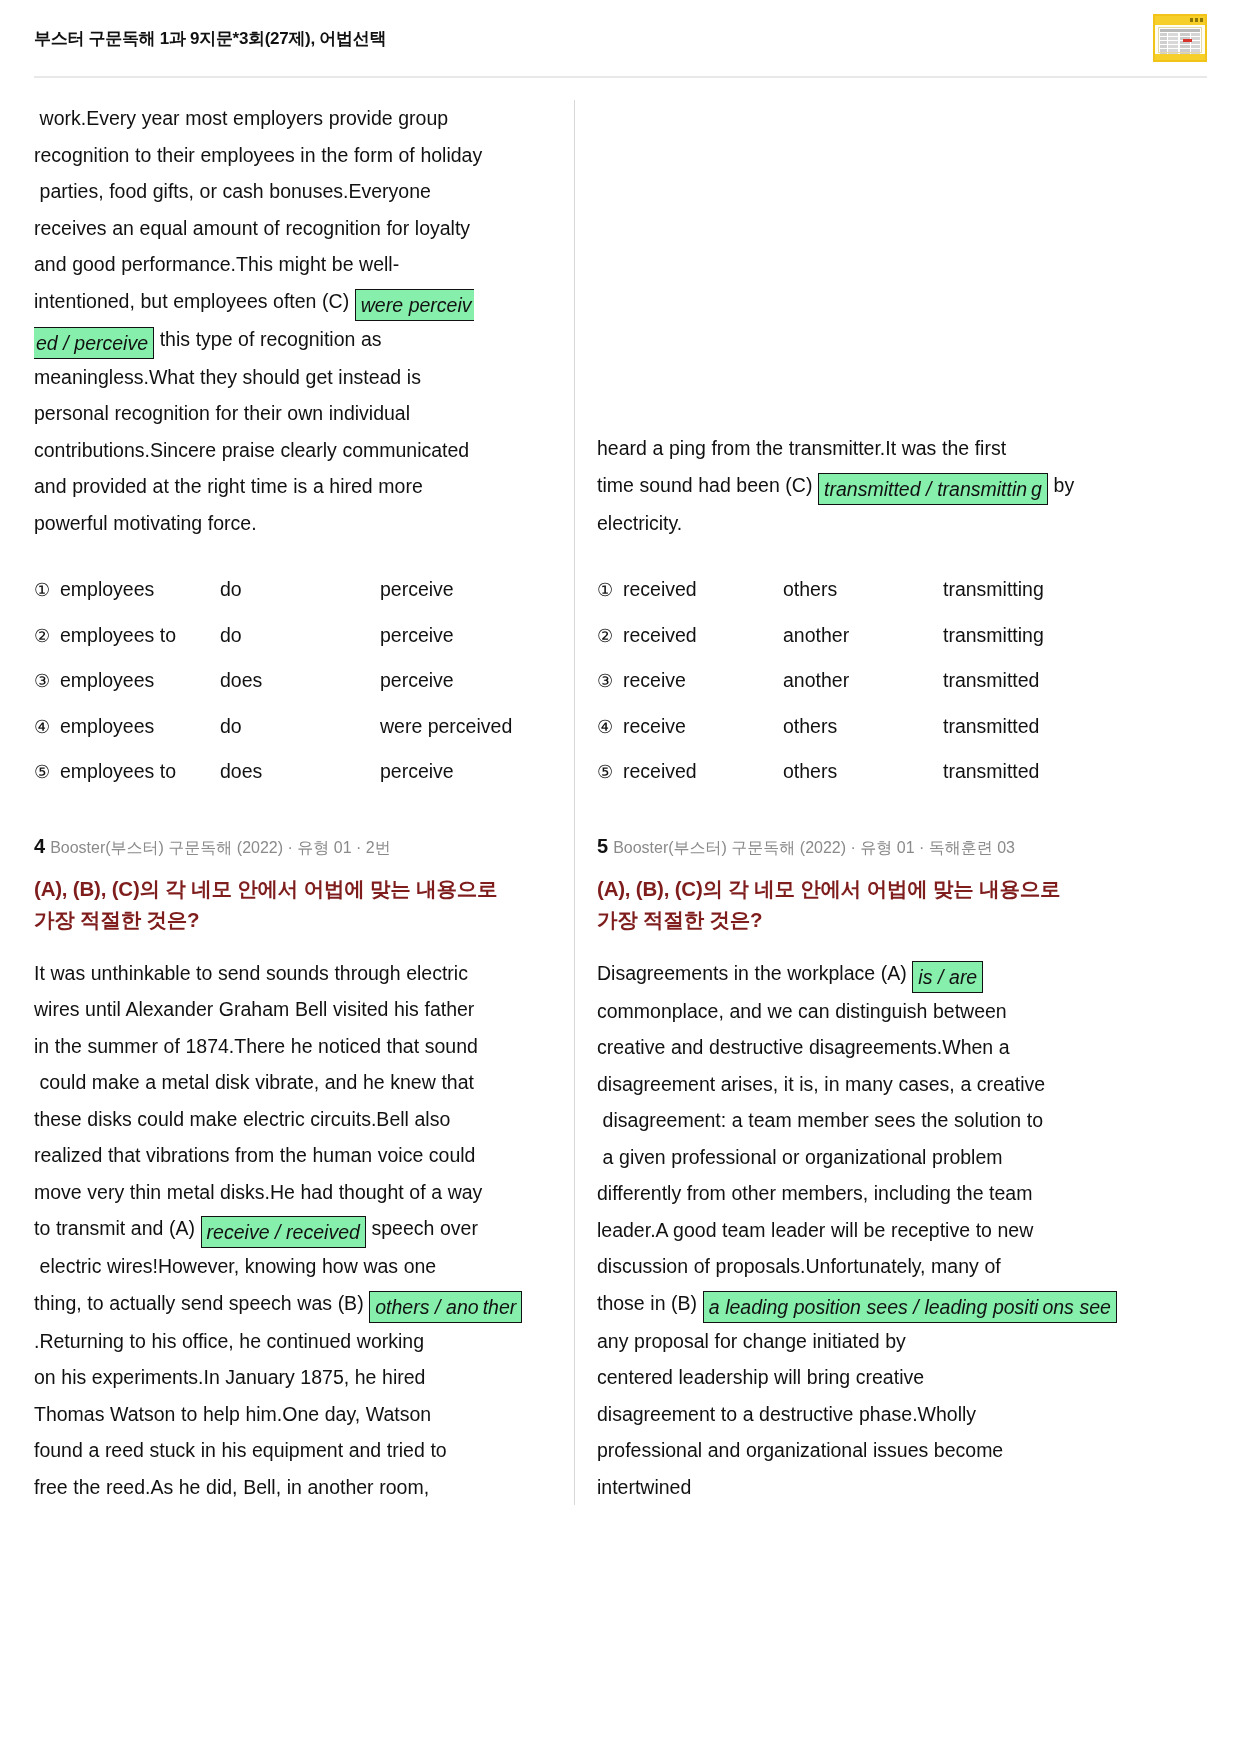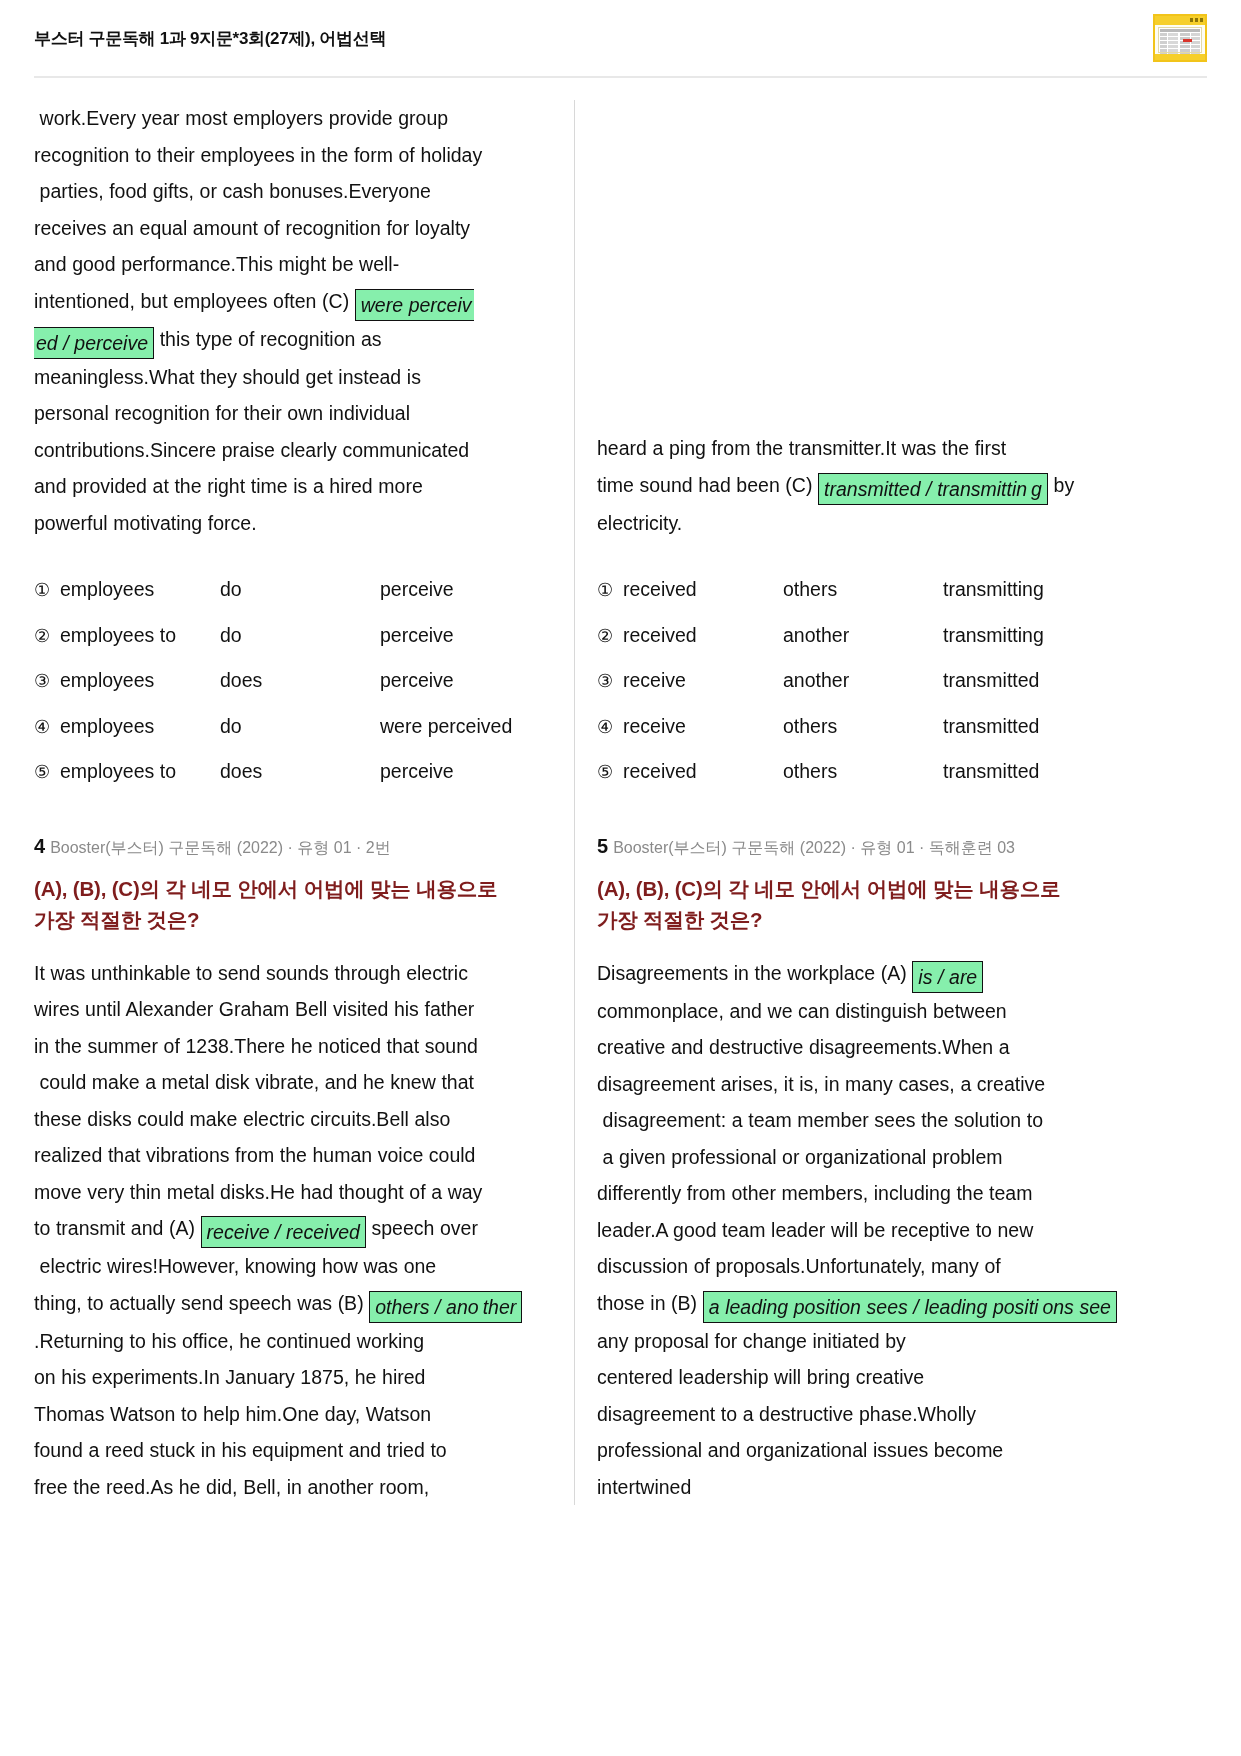--- a/index.html
+++ b/index.html
@@ -259,21 +259,21 @@
       <div class="q-meta">
         <span class="q-num">4</span><span>Booster(부스터) 구문독해 (2022) · 유형 01 · 2번</span>
       </div>
       <div class="q-title">
         <span class="ln">(A), (B), (C)의 각 네모 안에서 어법에 맞는 내용으로</span>
         <span class="ln">가장 적절한 것은?</span>
       </div>
       <div class="passage">
         <span class="ln">It was unthinkable to send sounds through electric</span>
         <span class="ln">wires until Alexander Graham Bell visited his father</span>
-        <span class="ln">in the summer of 1238.There he noticed that sound</span>
+        <span class="ln">in the summer of 1874.There he noticed that sound</span>
         <span class="ln"> could make a metal disk vibrate, and he knew that</span>
         <span class="ln">these disks could make electric circuits.Bell also</span>
         <span class="ln">realized that vibrations from the human voice could</span>
         <span class="ln">move very thin metal disks.He had thought of a way</span>
         <span> to transmit and (A) </span><span class="boxed">receive / received</span><span> speech over</span>
         <span class="ln"> electric wires!However, knowing how was one</span>
         <span>thing, to actually send speech was (B) </span><span class="boxed boxed-open-r">others / ano</span><span class="boxed boxed-open-l">ther</span><span> .Returning to his office, he continued working</span>
         <span class="ln">on his experiments.In January 1875, he hired</span>
         <span class="ln">Thomas Watson to help him.One day, Watson</span>
         <span class="ln">found a reed stuck in his equipment and tried to</span>

